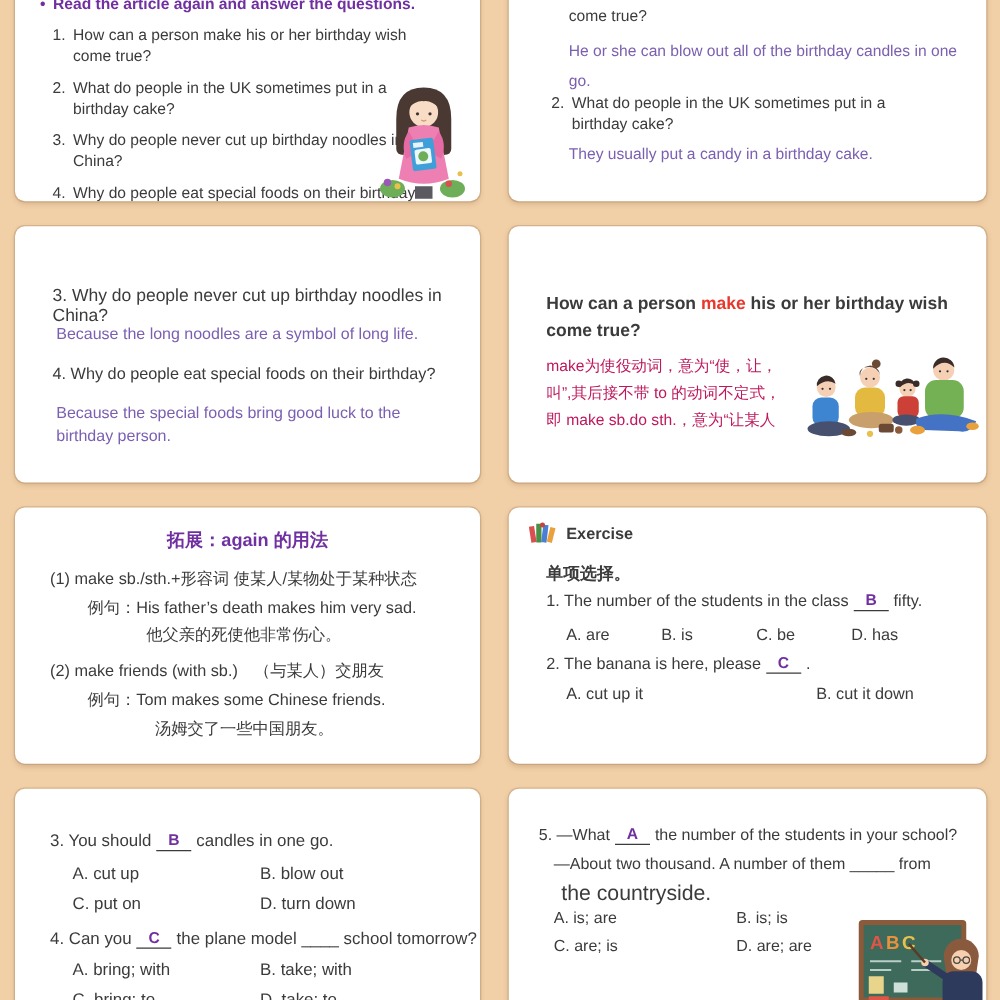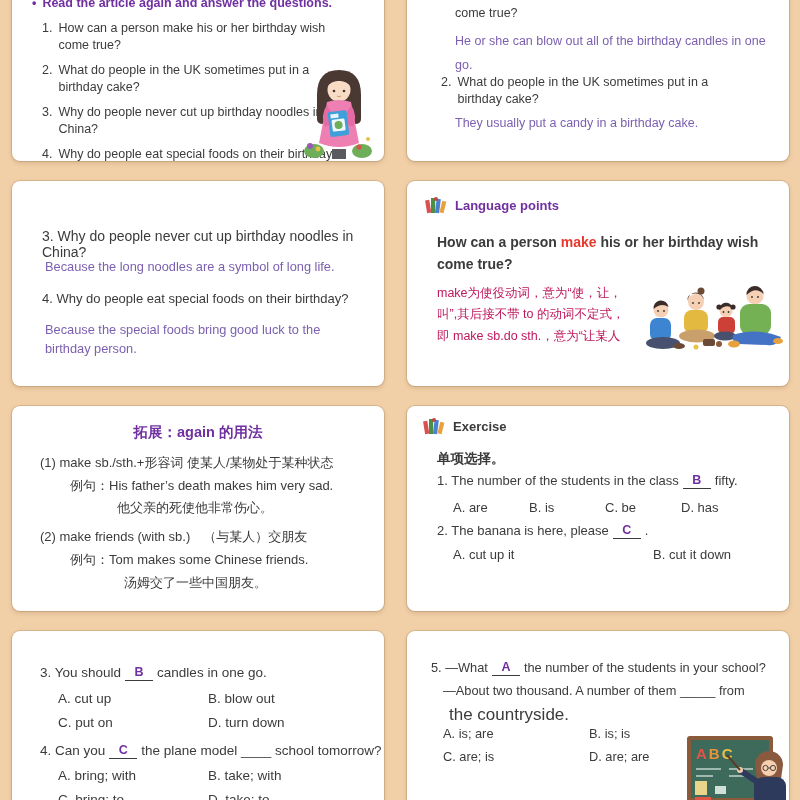--- a/index.html
+++ b/index.html
@@ -167,30 +167,20 @@
   </div>
   <div class="abs s3-a1 purple-a">Because the long noodles are a symbol of long life.</div>
   <div class="abs s3-q2">
     <span>4.</span>
     <span>Why do people eat special foods on their birthday?</span>
   </div>
   <div class="abs s3-a2 purple-a">Because the special foods bring good luck to the birthday person.</div>
 </div>
 
 <div class="slide col-r row2">
-  <div class="abs hdr s4-hdr">
-    <svg width="22" height="20" viewBox="0 0 22 20">
-      <rect x="1" y="5" width="4.2" height="13" fill="#d95050" transform="rotate(-9 3 11)"></rect>
-      <rect x="6" y="3" width="4.2" height="15" fill="#4a8f46"></rect>
-      <rect x="10.8" y="4" width="4.2" height="14" fill="#4a7fd4" transform="rotate(7 13 11)"></rect>
-      <rect x="15.8" y="6" width="4.2" height="12" fill="#e8a13c" transform="rotate(14 18 12)"></rect>
-      <circle cx="11" cy="4" r="2" fill="#c4453f"></circle>
-    </svg>
-    <span class="hdr-label purple-h">Language points</span>
-  </div>
   <div class="abs s4-title">
     <span>How can a person </span><span class="red">make</span><span> his or her birthday wish come true?</span>
   </div>
   <div class="abs s4-note">
     <div>make为使役动词，意为“使，让，</div>
     <div>叫”,其后接不带 to 的动词不定式，</div>
     <div>即 make sb.do sth.，意为“让某人</div>
   </div>
   <svg class="abs s4-fam" width="152" height="88" viewBox="0 0 152 88">
 

